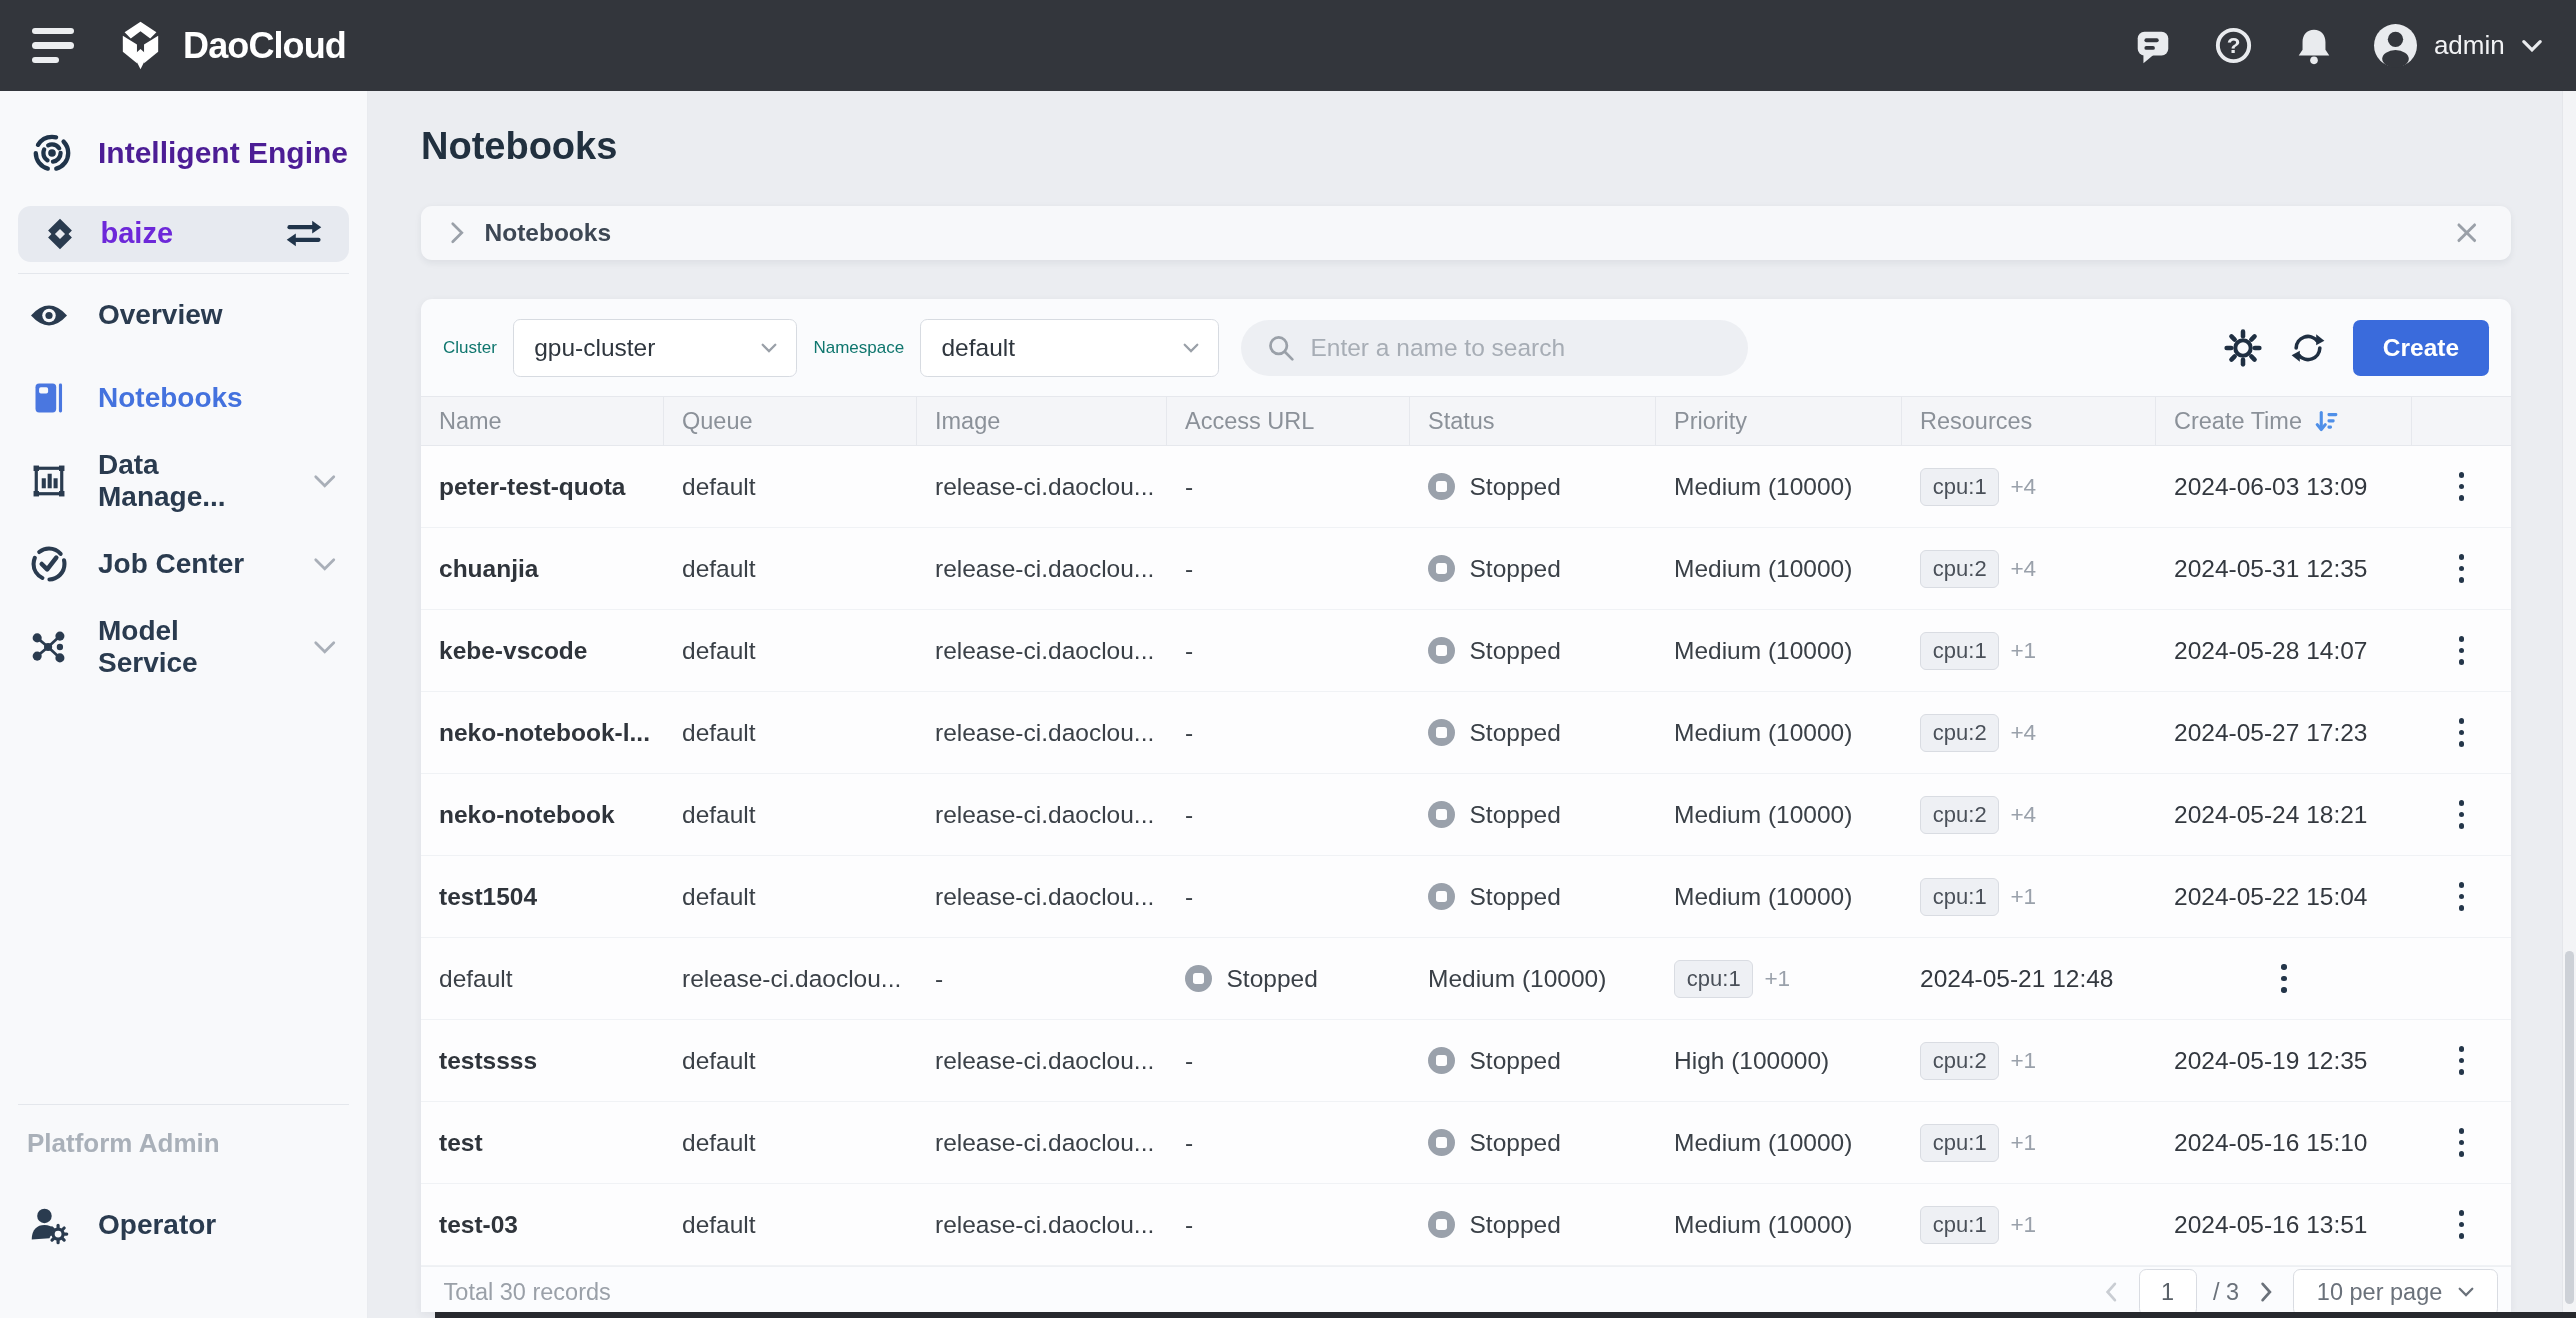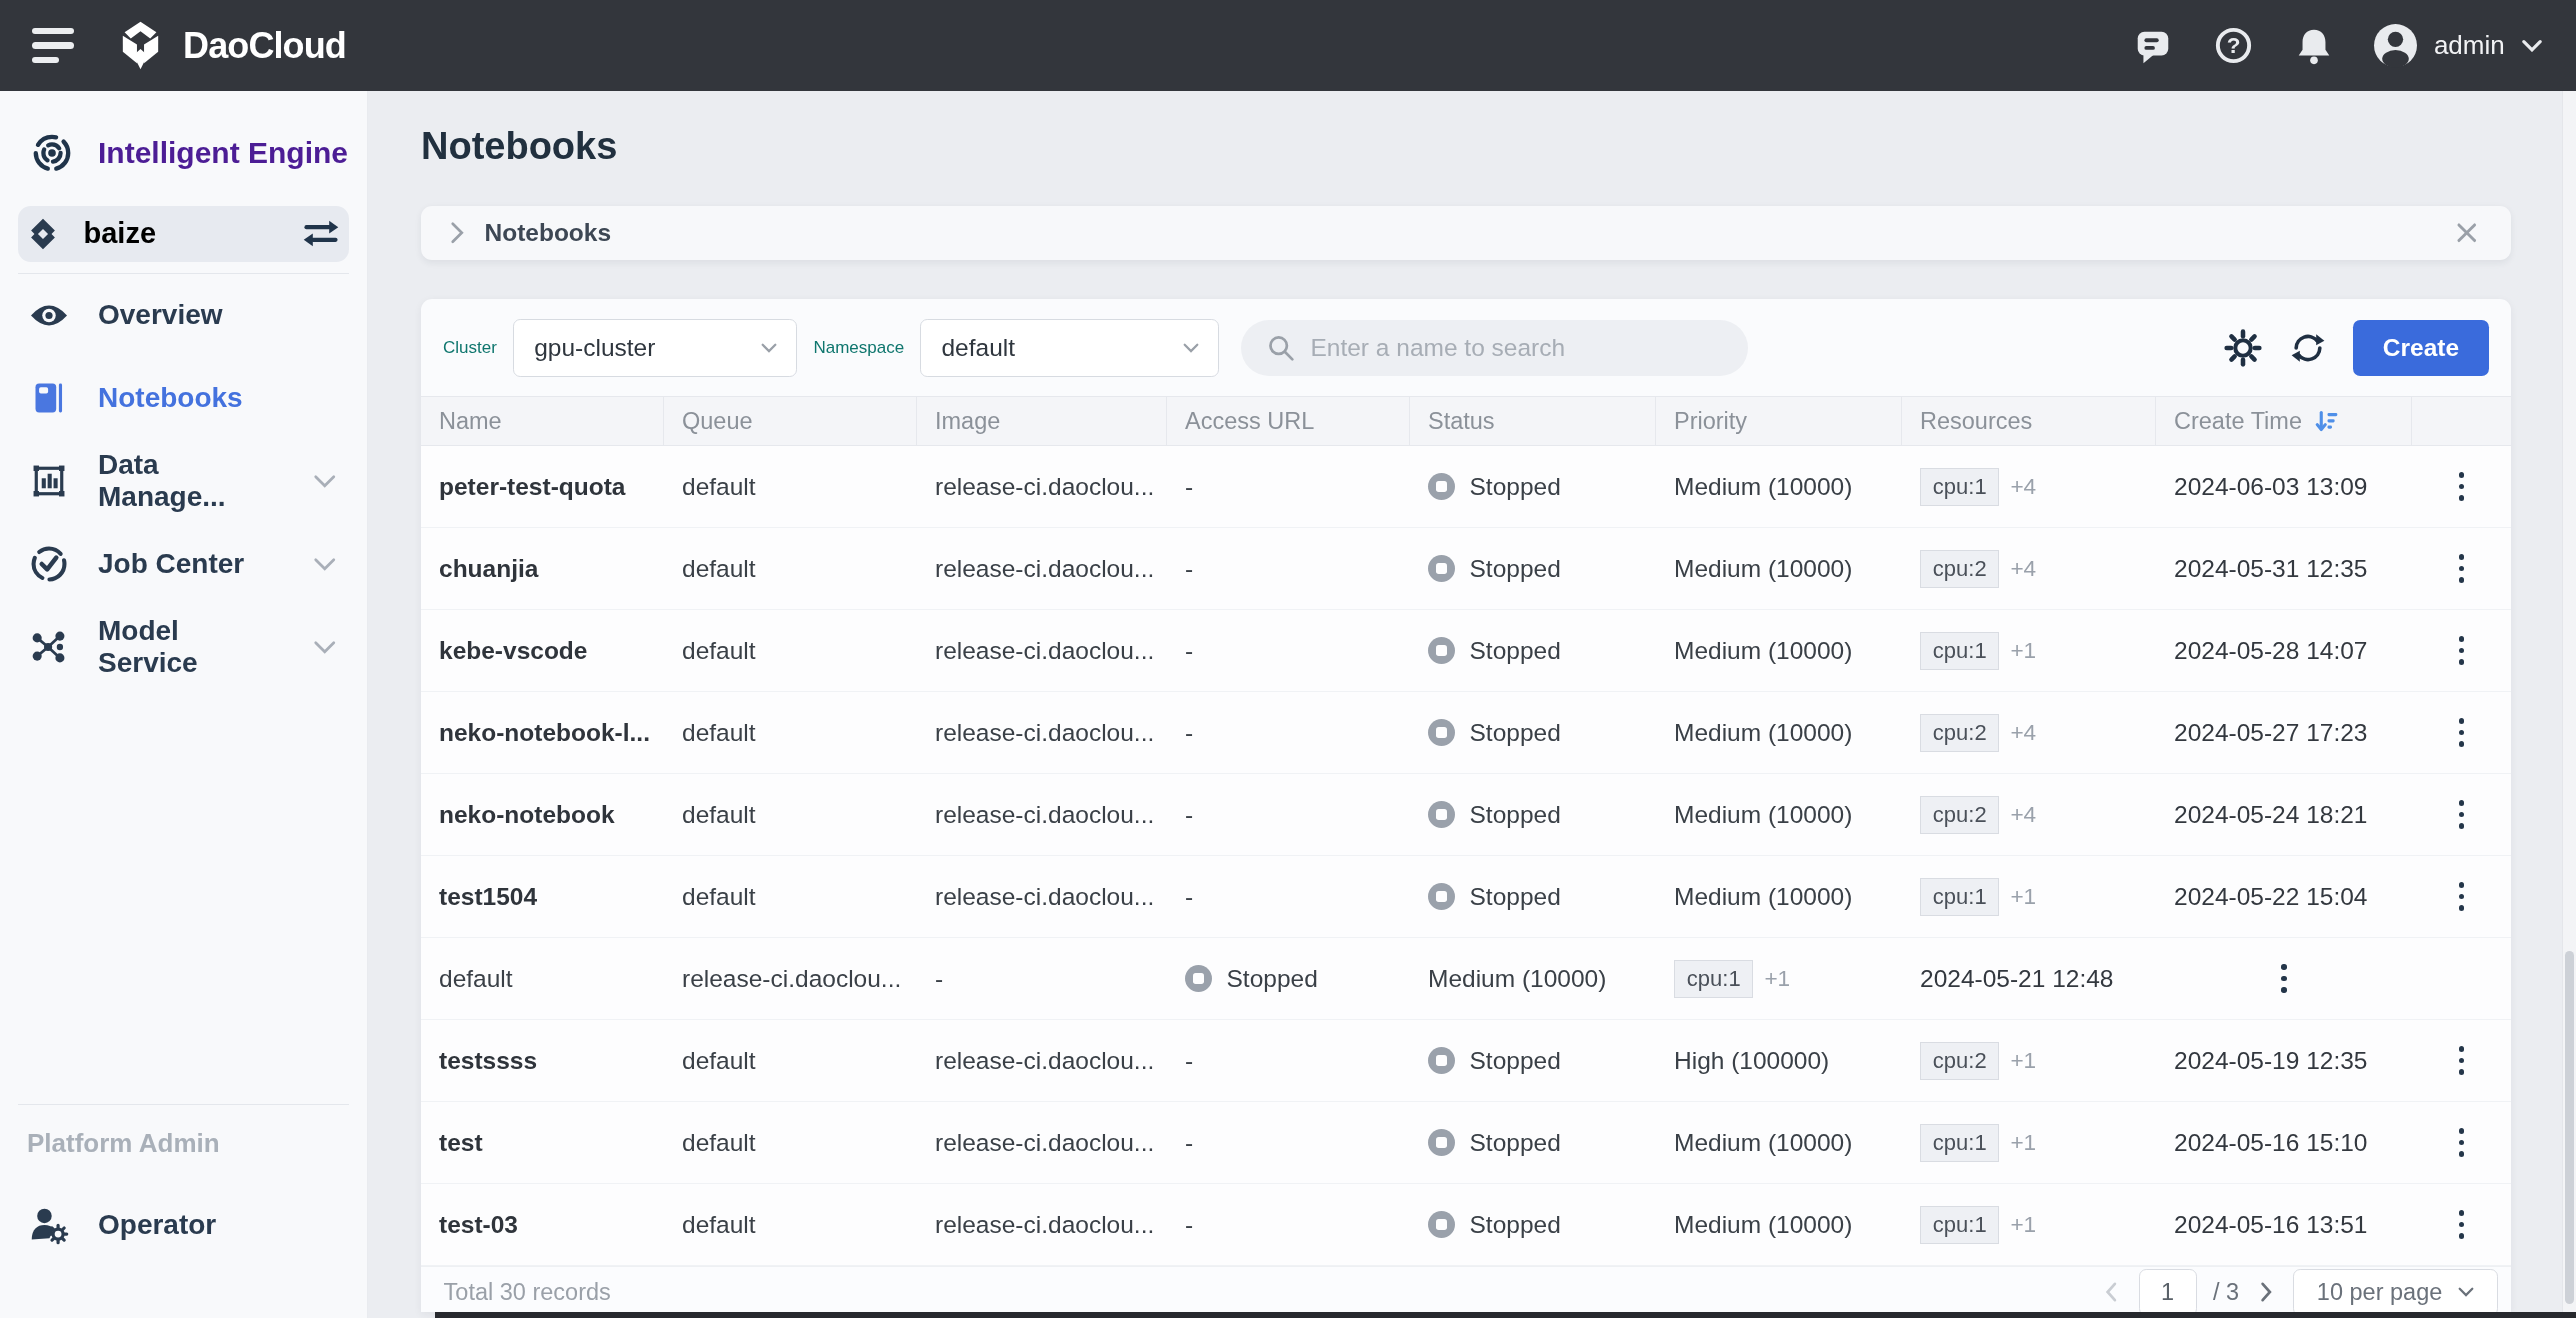--- a/index.html
+++ b/index.html
@@ -17,21 +17,21 @@
   .brand { display:flex; align-items:center; gap:16.3px; margin-left:34px; }
   .brand-name { color:#fff; font-size:36px; font-weight:700; letter-spacing:-0.9px; }
   .topbar-actions { margin-left:auto; display:flex; align-items:center; gap:38px; padding-right:33px; }
   .topbar-actions .icon-btn { display:flex; align-items:center; justify-content:center; }
   .user-menu { display:flex; align-items:center; gap:16.3px; }
   .username { color:#f2f3f5; font-size:26px; }
 
   
   .sidebar { position:absolute; top:91px; left:0; bottom:0; width:368px; background:#f8f9fb; border-right:1.8px solid #e9ebef; padding-top:33px; }
   .product { height:58px; display:flex; align-items:center; gap:25px; padding-left:31px; font-size:30px; font-weight:700; color:#4c1d95; }
-  .workspace { margin:23.5px 18px 0 18px; height:56px; background:#e7eaf0; border-radius:12.7px; display:flex; align-items:center; gap:23.5px; padding:0 8px; font-size:29px; font-weight:700; color:#000000; }
+  .workspace { margin:23.5px 18px 0 18px; height:56px; background:#e7eaf0; border-radius:12.7px; display:flex; align-items:center; gap:23.5px; padding:0 25px; font-size:29px; font-weight:700; color:#6d28d9; }
   .workspace .swap { margin-left:auto; display:flex; }
   .side-divider { margin:11px 18px 0 18px; border-top:1.8px solid #e4e7ec; }
   .nav-item { height:83px; display:flex; align-items:center; gap:29px; padding-left:29px; font-size:28px; font-weight:600; color:#2a3b4f; }
   .nav-item .nav-ic { width:40px; display:flex; justify-content:center; }
   .nav-item.active { color:#4472de; }
   .nav-item .chev { margin-left:auto; margin-right:31px; display:flex; }
   .sidebar-footer { position:absolute; left:0; right:0; bottom:0; padding-bottom:53px; }
   .section-label { margin:20px 0 0 27px; height:36px; display:flex; align-items:center; font-size:26px; font-weight:600; color:#a9b0b9; }
   .sidebar-footer .nav-item { margin-top:22px; }
 
@@ -61,21 +61,21 @@
   .grid { display:grid; grid-template-columns:243px 253px 250px 243px 246px 246px 254px 256px minmax(0,1fr); }
   .thead { height:50px; flex:0 0 auto; background:#f4f5f8; border-top:1.8px solid #e6e8ed; border-bottom:1.8px solid #e6e8ed; }
   .th { display:flex; align-items:center; gap:12.7px; padding-left:18px; font-size:23.5px; color:#8b9199; }
   .th:not(:last-child) { border-right:1.8px solid #e6e8ed; }
   .trow { height:82px; flex:0 0 auto; background:#fdfdfe; border-bottom:1.8px solid #f0f2f5; }
   .cell { display:flex; align-items:center; padding-left:18px; font-size:24.5px; color:#3a4047; overflow:hidden; white-space:nowrap; }
   .cell.name { font-weight:700; color:#2f343b; }
   .cell.time { color:#33383f; }
   .status-dot { width:27px; height:27px; border-radius:50%; background:#9aa1ab; position:relative; flex:0 0 auto; margin-right:14.5px; }
   .status-dot::after { content:""; position:absolute; left:8.2px; top:8.2px; width:11px; height:11px; border-radius:2.7px; background:#fdfdfe; }
-  .chip { height:38px; display:inline-flex; align-items:center; padding:0 11.8px; background:#eef0f4; border:1.8px solid #d9dce2; border-radius:0; font-size:22px; color:#4a5059; }
+  .chip { height:38px; display:inline-flex; align-items:center; padding:0 11.8px; background:#eef0f4; border:1.8px solid #d9dce2; border-radius:6px; font-size:22px; color:#4a5059; }
   .extra { margin-left:11px; font-size:22.6px; color:#9aa1ab; }
   .kebab { width:100%; display:flex; flex-direction:column; align-items:center; justify-content:center; gap:6.3px; height:100%; }
   .kdot { width:5.4px; height:5.4px; border-radius:50%; background:#24364a; }
 
   
   .tfoot { margin-top:auto; height:51px; flex:0 0 auto; background:#fbfcfe; border-top:1.8px solid #eef0f3; display:flex; align-items:center; padding:0 12.7px 0 22.6px; }
   .total { font-size:23.5px; color:#9aa0a8; }
   .pagination { margin-left:auto; display:flex; align-items:center; gap:16.3px; }
   .pg-chevron { display:flex; align-items:center; padding:3.6px; }
   .pg-prev { color:#c9cdd3; } .pg-next { color:#6a717a; }

